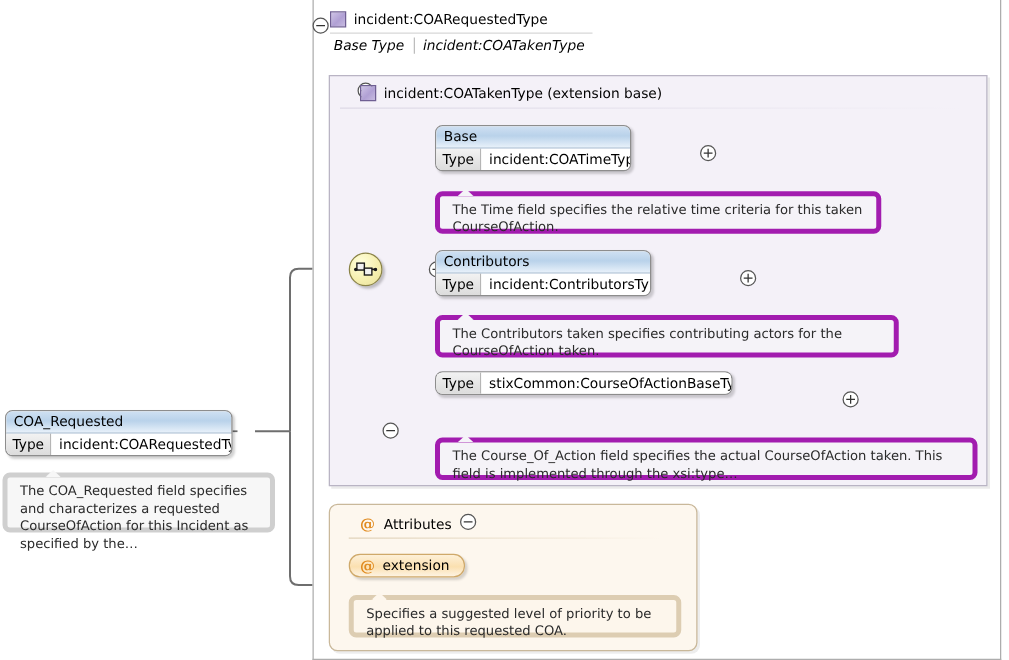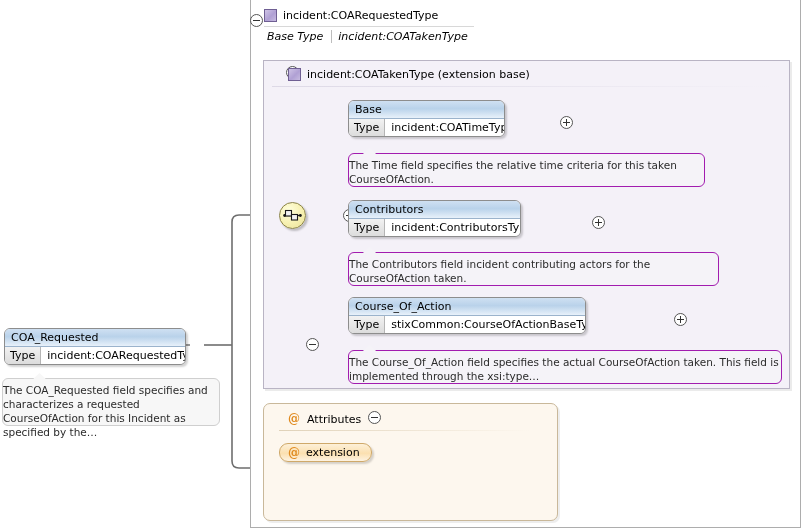--- a/index.html
+++ b/index.html
@@ -130,23 +130,23 @@
     background:linear-gradient(to bottom,#f2f2f2,#dcdcdc);
   }
   .elbox .el-type .v{
     padding:0 6px;line-height:17px;
     background:#ffffff;flex:1;white-space:nowrap;
   }
 
   
   .doc{
     background:#f5f3f8;
-    border:1px solid #a21caf;
+    border:4px solid #a21caf;
     border-radius:6px;
-    padding:4px 0;
+    padding:4px 10px;
     line-height:14px;
     box-sizing:border-box;
     color:#2b2b2b;
     font-size:10.5px;
   }
   .doc.amber{
     background:#fdf6ec;
     border-color:#ddcdb2;
   }
   .doc .tail{
@@ -268,26 +268,25 @@
   <div class="abs elbox" style="left:348px;top:200px;width:173px;">
     <div class="el-name">Contributors</div>
     <div class="el-type">
       <span class="k">Type</span>
       <span class="v">incident:ContributorsType</span>
     </div>
   </div>
   <span class="abs toggle plus" style="left:526px;top:216px;"></span>
   <div class="abs doc" style="left:348px;top:252px;width:371px;height:34px;">
     <span class="tail"></span>
-    <span>The Contributors field incident contributing actors for the CourseOfAction taken.</span>
+    <span>The Contributors taken specifies contributing actors for the CourseOfAction taken.</span>
   </div>
 
   
   <div class="abs elbox" style="left:348px;top:297px;width:238px;">
-    <div class="el-name">Course_Of_Action</div>
     <div class="el-type">
       <span class="k">Type</span>
       <span class="v">stixCommon:CourseOfActionBaseType</span>
     </div>
   </div>
   <span class="abs toggle plus" style="left:591px;top:313px;"></span>
   <div class="abs doc" style="left:348px;top:350px;width:434px;height:34px;">
     <span class="tail"></span>
     <span>The Course_Of_Action field specifies the actual CourseOfAction taken. This field is implemented through the xsi:type…</span>
   </div>
@@ -299,20 +298,24 @@
     <span class="at-icon">@</span>
     <span>Attributes</span>
   </div>
   <div class="abs" id="attributes-rule"></div>
 
   <div class="abs attr-pill" style="left:279px;top:443px;">
     <span class="at-icon">@</span>
     <span>extension</span>
   </div>
 
+  <div class="abs doc amber" style="left:279px;top:476px;width:266px;height:34px;">
+    <span class="tail" style="background:#fdf6ec;border-color:#ddcdb2;"></span>
+    <span>Specifies a suggested level of priority to be applied to this requested COA.</span>
+  </div>
 
   
   <div class="abs elbox" style="left:4px;top:328px;width:182px;">
     <div class="el-name">COA_Requested</div>
     <div class="el-type">
       <span class="k">Type</span>
       <span class="v">incident:COARequestedType</span>
     </div>
   </div>
   <span class="abs toggle" style="left:190px;top:338px;"></span>

